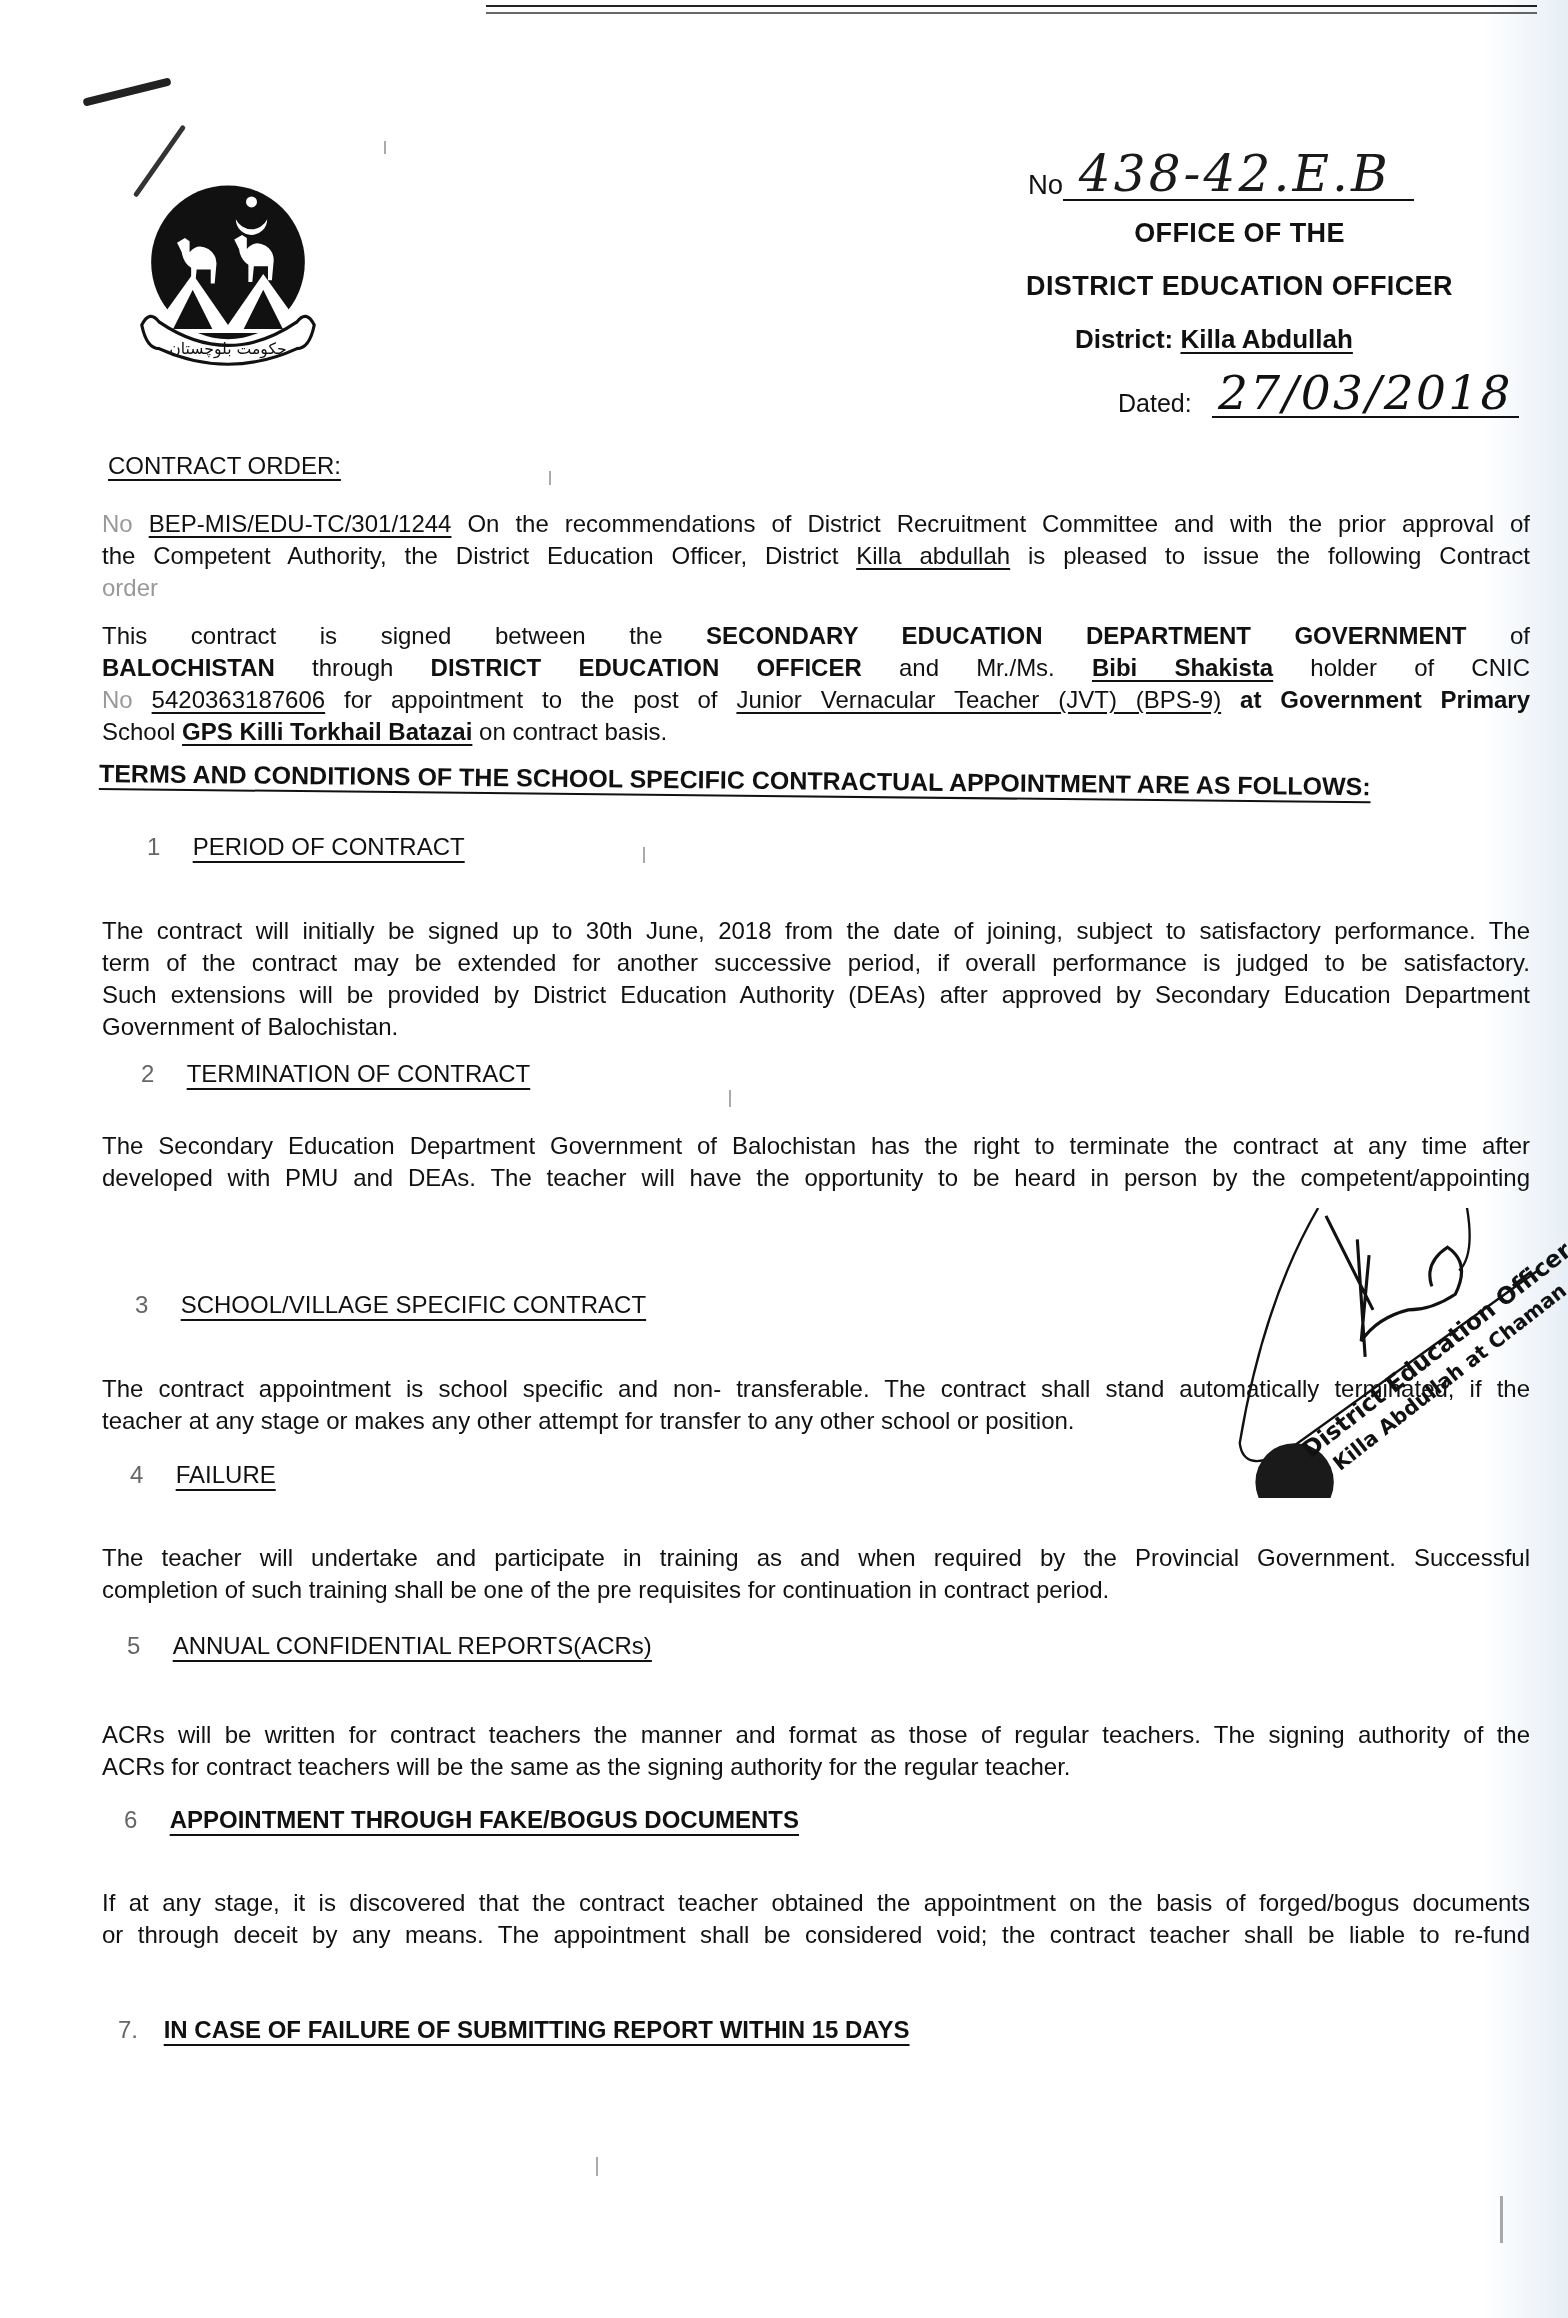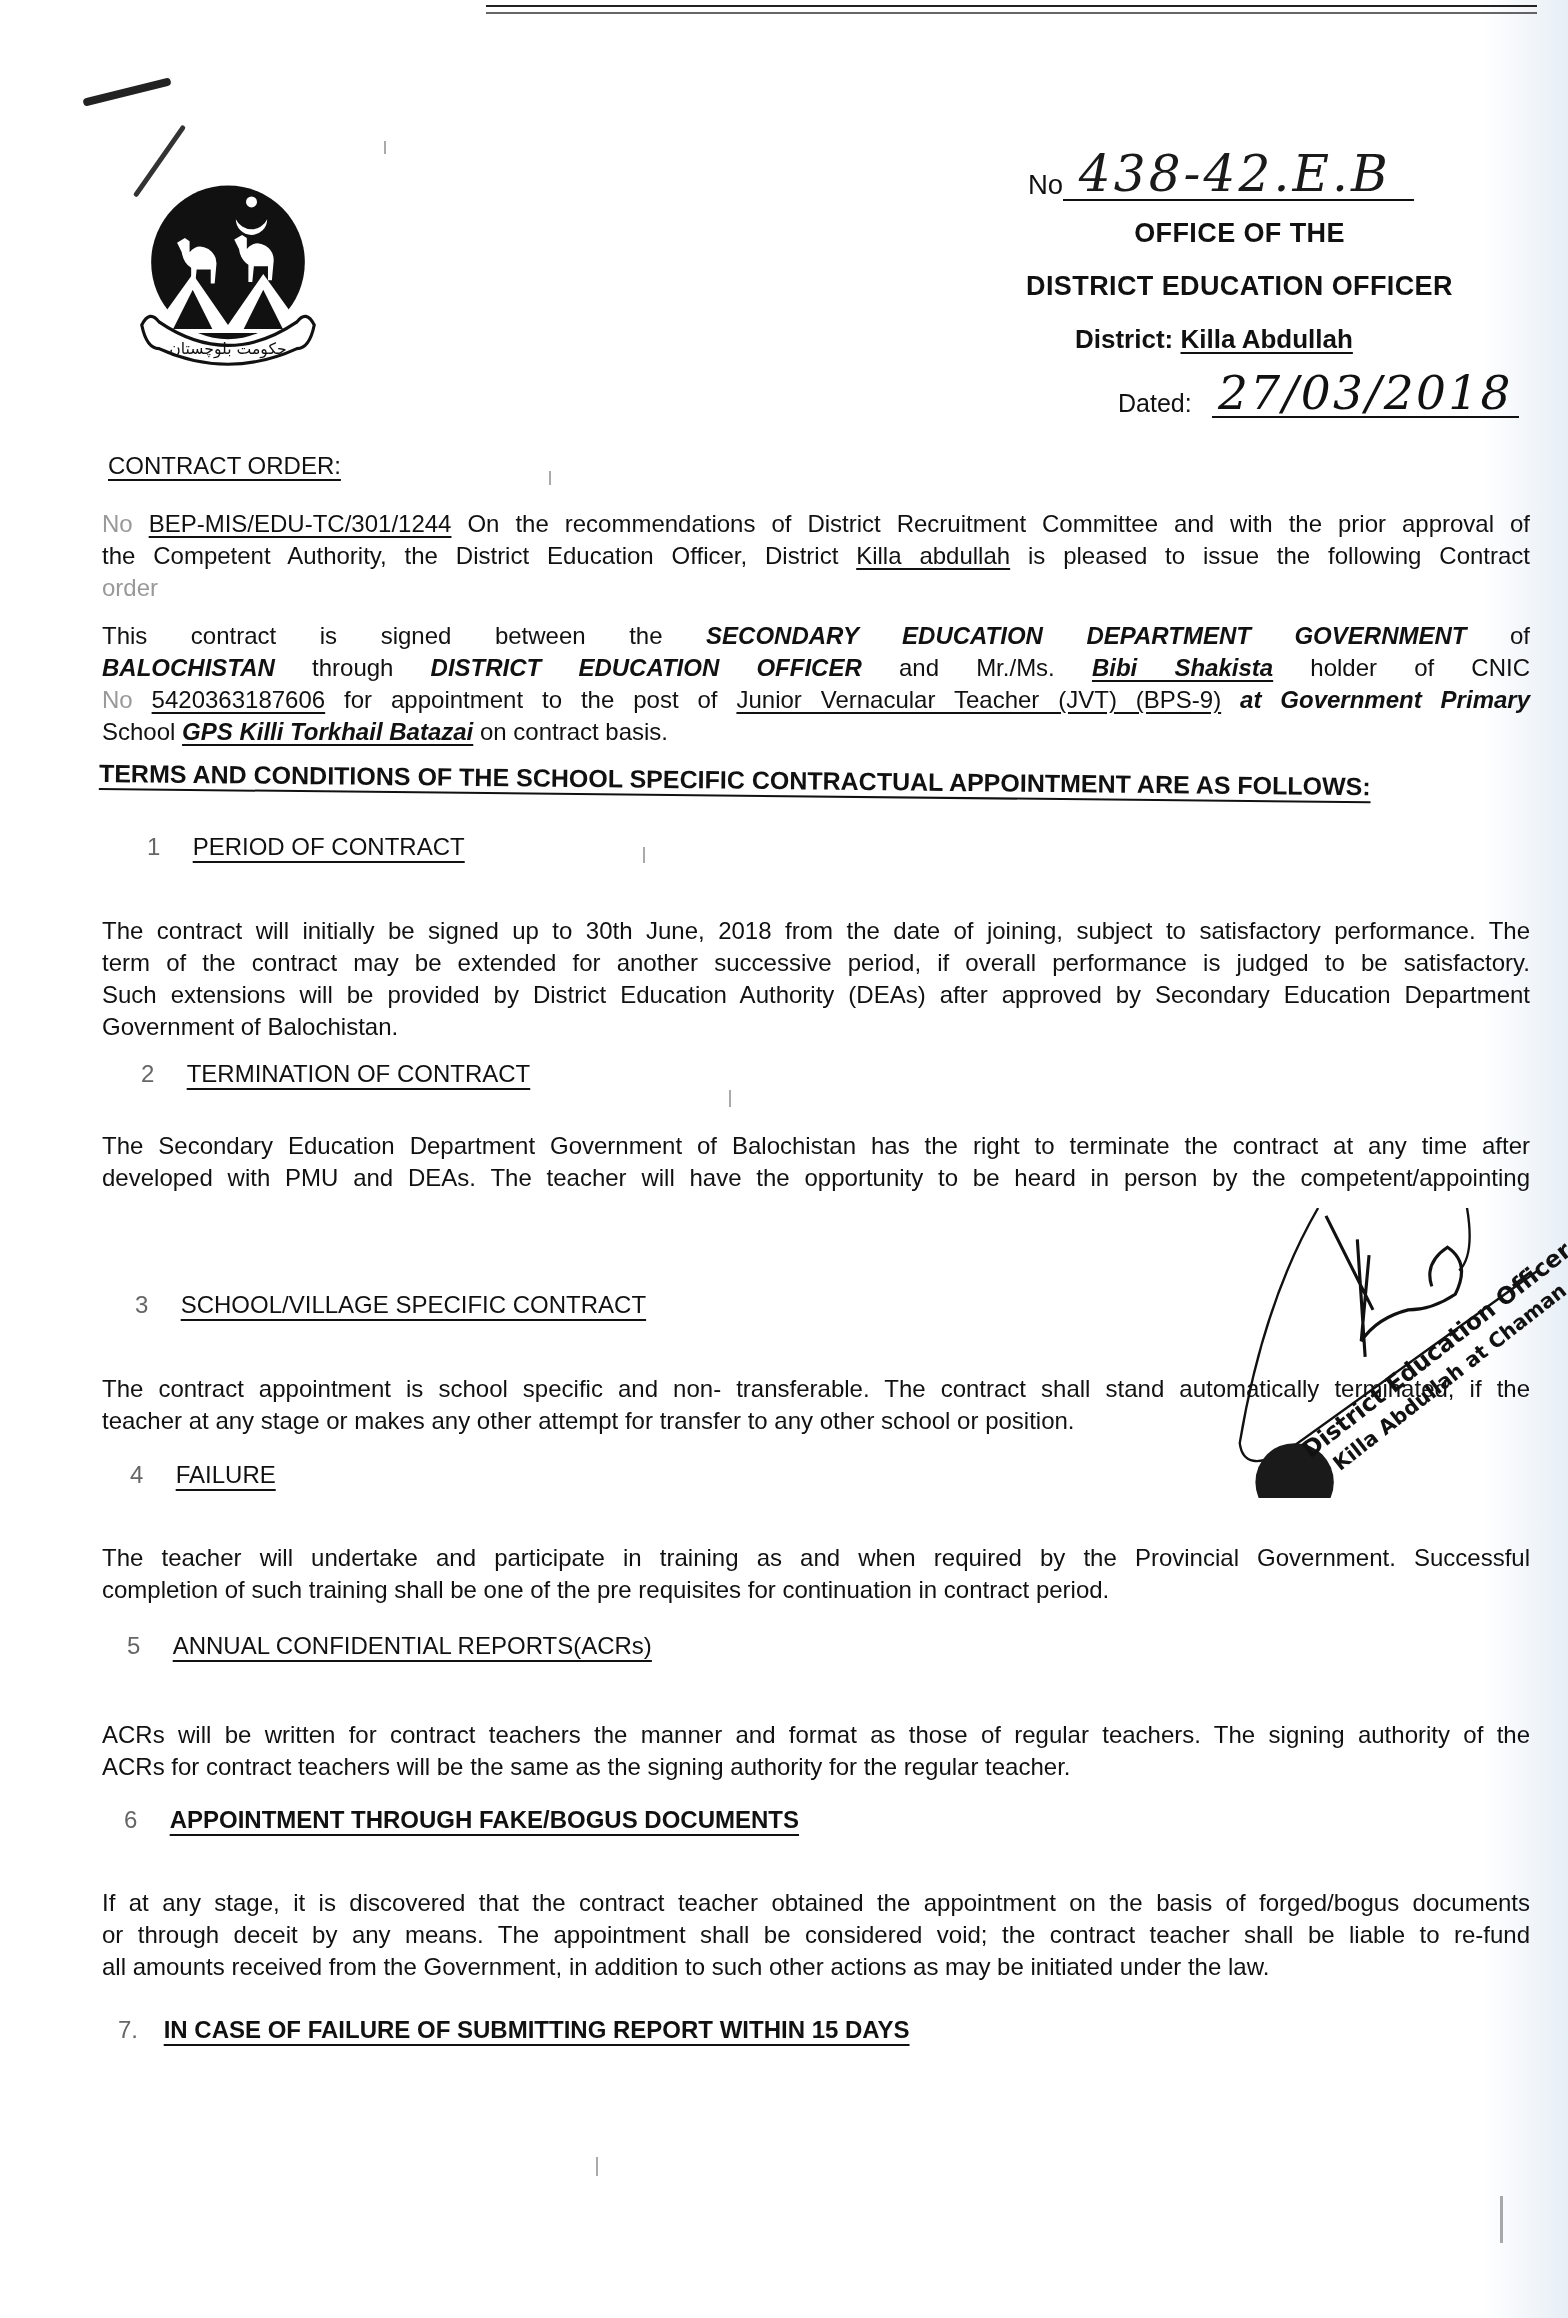--- a/index.html
+++ b/index.html
@@ -36,21 +36,21 @@
   .dated .hand { font-family: "DejaVu Serif", serif; font-style: italic; font-size: 47px; border-bottom: 2.4px solid #111;
     padding: 0 6.3px; margin-left: 20px; line-height: 1; letter-spacing: 2.4px; }
 
   
   .t { position: absolute; font-size: 24px; line-height: 1.3; }
   .heading-main { left: 108px; top: 450px; font-size: 24px; text-decoration: underline; text-decoration-thickness: 2.4px; text-underline-offset: 4.7px; }
   .para { position: absolute; left: 102px; width: 1428px; font-size: 24px; line-height: 1.33; text-align: justify; }
   .para .ln { display: block; text-align: justify; text-align-last: justify; }
   .para .ln.last { text-align-last: left; }
   .ul { text-decoration: underline; text-decoration-thickness: 1.6px; text-underline-offset: 3.9px; }
-  .b { font-weight: bold; font-style: italic; }
+  .b { font-weight: bold; }
   .faded { color: #999; }
   .terms-heading { position: absolute; left: 99px; top: 759px; font-size: 25px; font-weight: bold;
     text-decoration: underline; text-decoration-thickness: 2.4px; text-underline-offset: 5.5px; transform: rotate(0.6deg); transform-origin: left; }
 
   .sec-head { position: absolute; font-size: 24px; display: flex; gap: 30px; }
   .sec-head .num { color: #666; width: 15.7px; }
   .sec-head .title { text-decoration: underline; text-decoration-thickness: 2.4px; text-underline-offset: 5.5px; }
   .sec-head .title.bold { font-weight: bold; }
 
   
@@ -195,21 +195,20 @@
   <span class="ln last">ACRs for contract teachers will be the same as the signing authority for the regular teacher.</span>
 </div>
 
 <div class="sec-head" style="left:124px; top:1806px;">
   <span class="num">6</span>
   <span class="title bold">APPOINTMENT THROUGH FAKE/BOGUS DOCUMENTS</span>
 </div>
 <div class="para" style="top:1887px;">
   <span class="ln">If at any stage, it is discovered that the contract teacher obtained the appointment on the basis of forged/bogus documents</span>
   <span class="ln">or through deceit by any means. The appointment shall be considered void; the contract teacher shall be liable to re-fund</span>
-  <span class="ln last">all amounts received from the Government, in addition to such other actions as may be initiated under the law.</span>
 </div>
 
 <div class="sec-head" style="left:118px; top:2016px;">
   <span class="num">7.</span>
   <span class="title bold">IN CASE OF FAILURE OF SUBMITTING REPORT WITHIN 15 DAYS</span>
 </div>
 
 <div class="sig">
   <svg viewBox="0 0 440 370">
     <path d="M120 0 q-70 120 -100 300 q5 40 60 10 l320 -230" fill="none" stroke="#111" stroke-width="3"></path>

